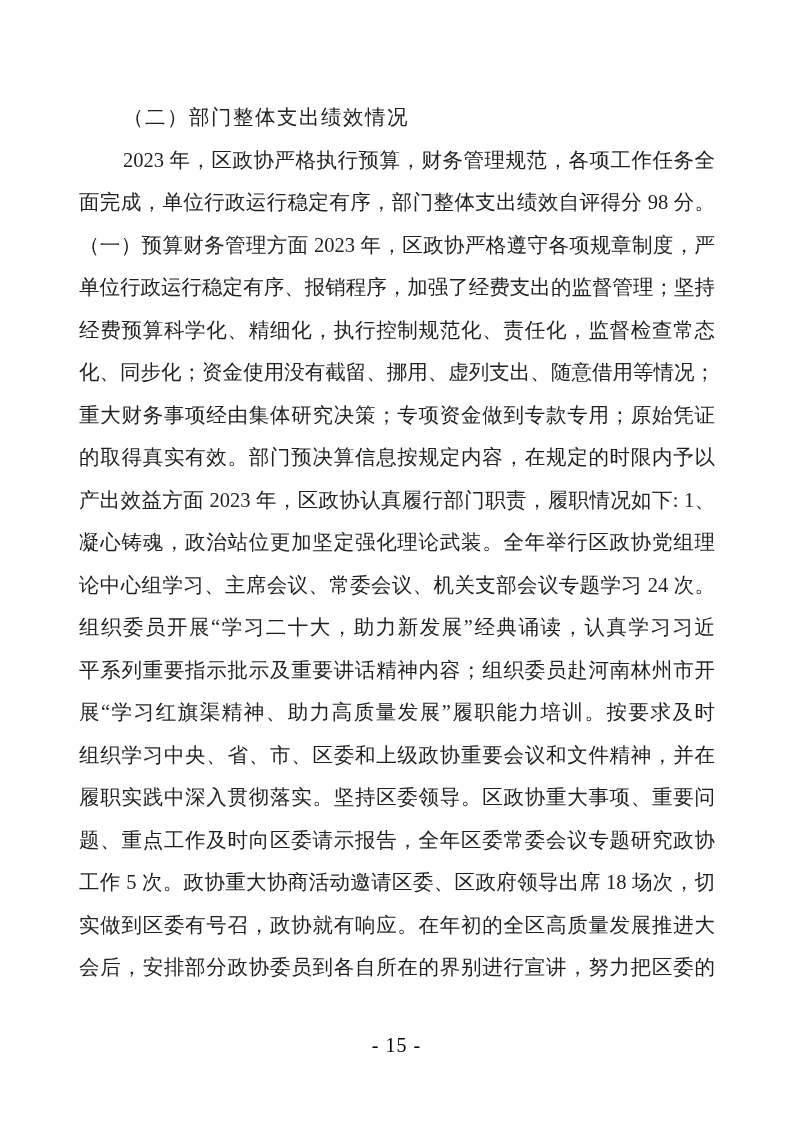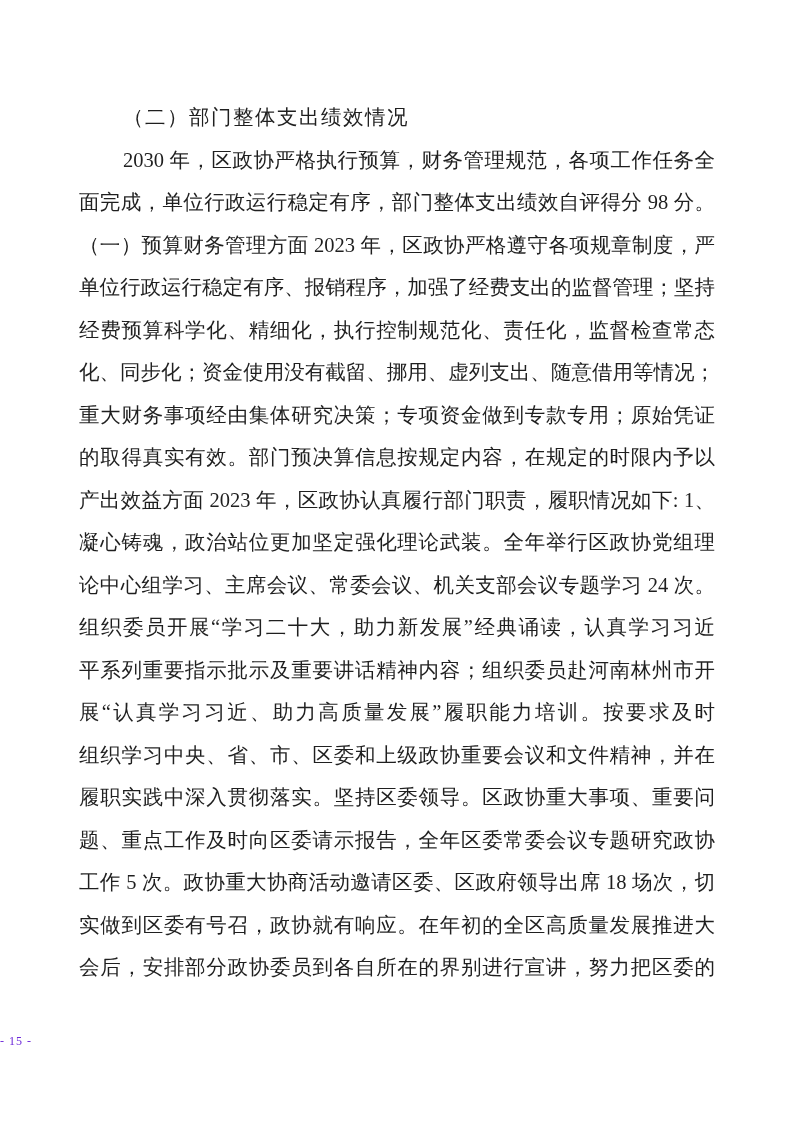--- a/index.html
+++ b/index.html
@@ -42,46 +42,46 @@
   }
   .line.heading {
     letter-spacing: 1.5px;
     font-weight: 400;
   }
   .footer {
     position: absolute;
     left: 0;
     right: 0;
     top: 1034px;
-    text-align: left;
-    font-size: 12px;
+    text-align: center;
+    font-size: 20px;
     letter-spacing: 1px;
-    color: #6d28d9;
+    color: #000000;
   }
 </style>
 </head>
 <body>
 
 <div class="page">
   <div class="content">
       <div class="line indent heading">（二）部门整体支出绩效情况</div>
-      <div class="line indent justify">2030 年，区政协严格执行预算，财务管理规范，各项工作任务全</div>
+      <div class="line indent justify">2023 年，区政协严格执行预算，财务管理规范，各项工作任务全</div>
       <div class="line justify">面完成，单位行政运行稳定有序，部门整体支出绩效自评得分 98 分。</div>
       <div class="line justify">（一）预算财务管理方面 2023 年，区政协严格遵守各项规章制度，严</div>
       <div class="line justify">单位行政运行稳定有序、报销程序，加强了经费支出的监督管理；坚持</div>
       <div class="line justify">经费预算科学化、精细化，执行控制规范化、责任化，监督检查常态</div>
       <div class="line justify">化、同步化；资金使用没有截留、挪用、虚列支出、随意借用等情况；</div>
       <div class="line justify">重大财务事项经由集体研究决策；专项资金做到专款专用；原始凭证</div>
       <div class="line justify">的取得真实有效。部门预决算信息按规定内容，在规定的时限内予以</div>
       <div class="line justify">产出效益方面 2023 年，区政协认真履行部门职责，履职情况如下: 1、</div>
       <div class="line justify">凝心铸魂，政治站位更加坚定强化理论武装。全年举行区政协党组理</div>
       <div class="line justify">论中心组学习、主席会议、常委会议、机关支部会议专题学习 24 次。</div>
       <div class="line justify">组织委员开展“学习二十大，助力新发展”经典诵读，认真学习习近</div>
       <div class="line justify">平系列重要指示批示及重要讲话精神内容；组织委员赴河南林州市开</div>
-      <div class="line justify">展“认真学习习近、助力高质量发展”履职能力培训。按要求及时</div>
+      <div class="line justify">展“学习红旗渠精神、助力高质量发展”履职能力培训。按要求及时</div>
       <div class="line justify">组织学习中央、省、市、区委和上级政协重要会议和文件精神，并在</div>
       <div class="line justify">履职实践中深入贯彻落实。坚持区委领导。区政协重大事项、重要问</div>
       <div class="line justify">题、重点工作及时向区委请示报告，全年区委常委会议专题研究政协</div>
       <div class="line justify">工作 5 次。政协重大协商活动邀请区委、区政府领导出席 18 场次，切</div>
       <div class="line justify">实做到区委有号召，政协就有响应。在年初的全区高质量发展推进大</div>
       <div class="line justify">会后，安排部分政协委员到各自所在的界别进行宣讲，努力把区委的</div>
     </div>
   <div class="footer">- 15 -</div>
 </div>
 

